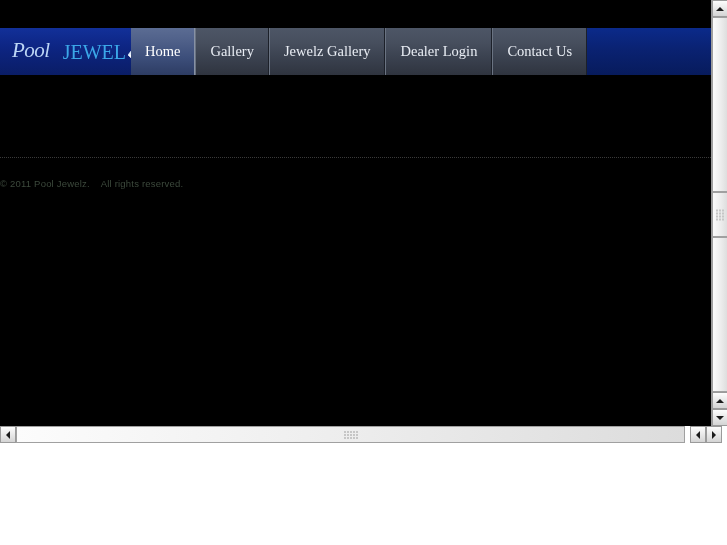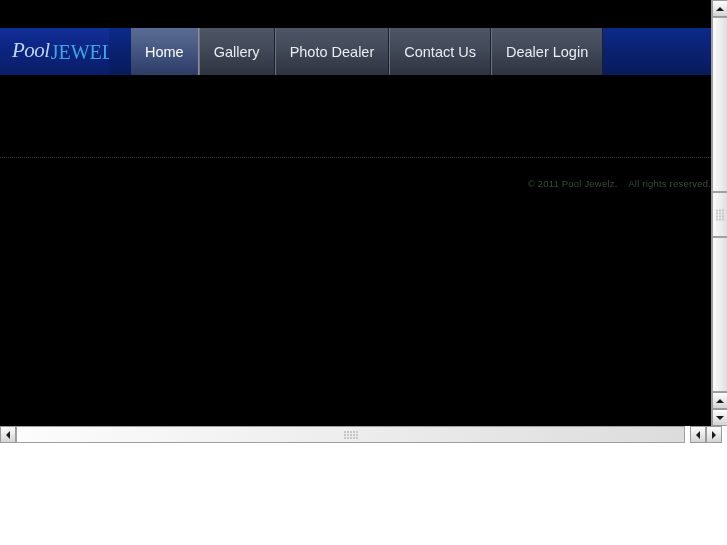--- a/index.html
+++ b/index.html
@@ -56,20 +56,21 @@
   }
 
   #logo-block {
     position: absolute;
     left: 0;
     top: 0;
     width: 109px;
     height: 47px;
     background: linear-gradient(to bottom, #123099 0%, #0d2583 40%, #0a1d66 100%);
     overflow: hidden;
+    padding-left: 40px;
   }
 
   #logo-inner {
     position: absolute;
     left: 12px;
     top: 8px;
     height: 30px;
     display: flex;
     align-items: center;
   }
@@ -84,21 +85,21 @@
     position: relative;
     top: -1px;
   }
 
   .logo-jewel {
     font-family: "Liberation Serif", serif;
     font-size: 20px;
     color: #3ba7e8;
     letter-spacing: 0px;
     line-height: 1;
-    margin-left: 1px;
+    margin-left: 13px;
     position: relative;
     top: 1px;
   }
 
   .logo-gem {
     margin-left: 2px;
     position: relative;
     top: 4px;
     display: inline-block;
     width: 16px;
@@ -117,21 +118,21 @@
 
   .nav-item {
     position: relative;
     display: flex;
     align-items: center;
     justify-content: center;
     padding: 0 14px;
     height: 47px;
     color: #e9edf4;
     font-size: 14.5px;
-    font-family: Liberation Sans, sans-serif;
+    font-family: Liberation Serif, serif;
     background: linear-gradient(to bottom,
         #4d5666 0%, #474f5e 30%, #3b4250 62%, #2f343f 100%);
     border-right: 1px solid #1c2029;
     border-left: 1px solid #6a7382;
     box-sizing: border-box;
     cursor: pointer;
     user-select: none;
   }
 
   .nav-item:first-child {
@@ -162,21 +163,21 @@
     width: 711px;
     height: 1px;
     border-top: 1px dotted #3a3a3a;
   }
 
   #footer {
     position: absolute;
     left: 0;
     top: 98px;
     width: 711px;
-    text-align: right;
+    text-align: left;
   }
 
   #footer-text {
     color: #3d4a3d;
     font-size: 9.5px;
     font-family: "Liberation Sans", sans-serif;
     letter-spacing: 0.2px;
     white-space: pre;
   }
 
@@ -298,27 +299,27 @@
       </div>
 
       <div id="nav">
         <div class="nav-item active">
           <span>Home</span>
         </div>
         <div class="nav-item">
           <span>Gallery</span>
         </div>
         <div class="nav-item">
-          <span>Photo Dealer</span>
+          <span>Jewelz Gallery</span>
+        </div>
+        <div class="nav-item">
+          <span>Dealer Login</span>
         </div>
         <div class="nav-item">
           <span>Contact Us</span>
-        </div>
-        <div class="nav-item">
-          <span>Dealer Login</span>
         </div>
       </div>
 
     </div>
 
     <div id="content">
       <div id="divider"></div>
       <div id="footer">
         <span id="footer-text">© 2011 Pool Jewelz.    All rights reserved.</span>
       </div>

